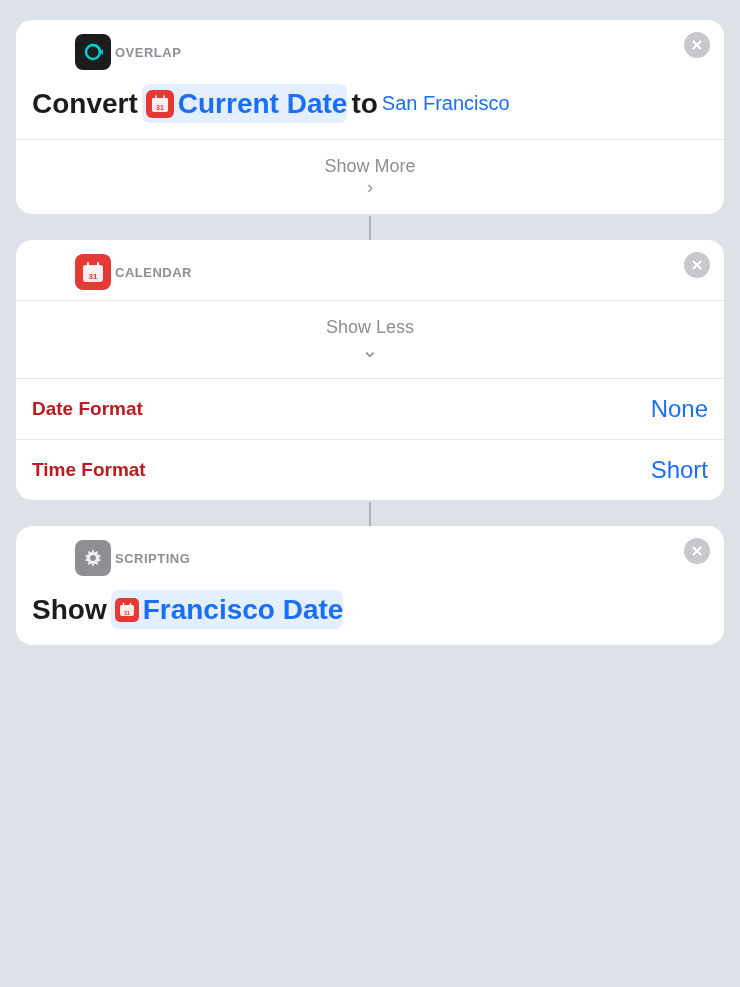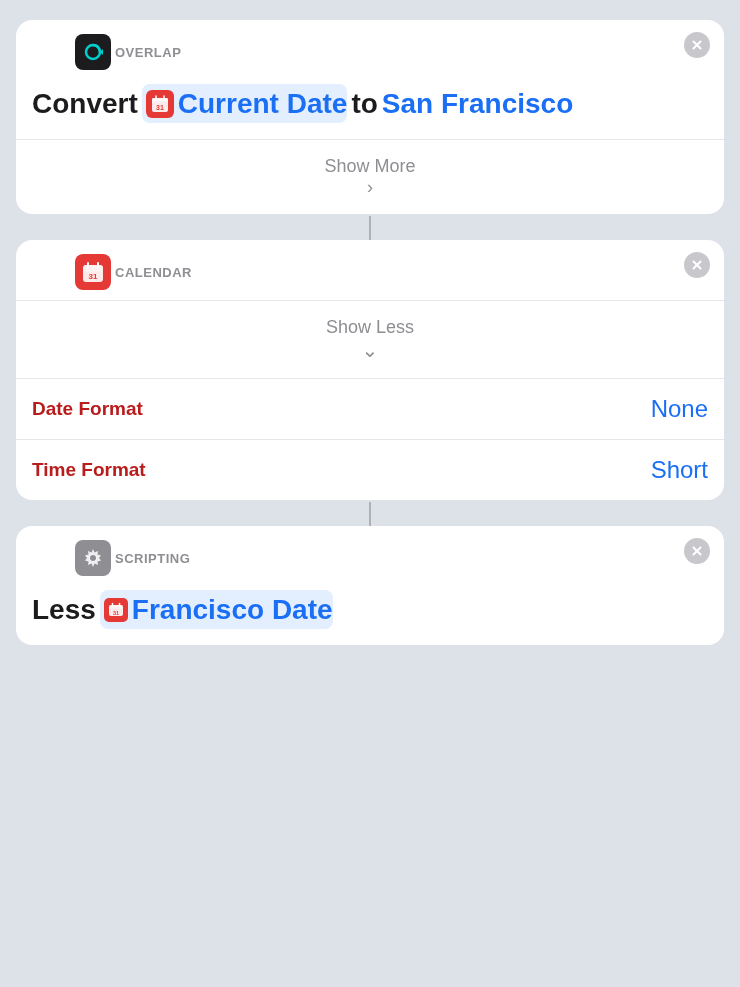--- a/index.html
+++ b/index.html
@@ -249,21 +249,21 @@
             <line x1="6" y1="2" x2="6" y2="6" stroke="white" stroke-width="1.5" stroke-linecap="round"></line>
             <line x1="14" y1="2" x2="14" y2="6" stroke="white" stroke-width="1.5" stroke-linecap="round"></line>
             <text x="10" y="16" text-anchor="middle" font-size="7" fill="#e53935" font-weight="bold" font-family="Helvetica">31</text>
           </svg>
         </span>
         <span>Current Date</span>
       </span>
 
       <span>to</span>
 
-      <span style="color:#1a6ff5; font-size:28px; font-weight:700;">San Francisco</span>
+      <span style="color:#1a6ff5; font-size:20px; font-weight:400;">San Francisco</span>
     </div>
   </div>
 
   <div class="divider"></div>
 
   <div class="show-more-row">
     <span class="show-more-label">Show More</span>
     <span class="chevron">›</span>
   </div>
 </div>
@@ -319,21 +319,21 @@
         <path d="M11 2 L12.5 5.5 L16 4 L15.5 7.5 L19 8.5 L17 11 L19 13.5 L15.5 14.5 L16 18 L12.5 16.5 L11 20 L9.5 16.5 L6 18 L6.5 14.5 L3 13.5 L5 11 L3 8.5 L6.5 7.5 L6 4 L9.5 5.5 Z" fill="white" opacity="0.85"></path>
         <circle cx="11" cy="11" r="3" fill="#8e8e93"></circle>
       </svg>
     </div>
     <span class="card-label">SCRIPTING</span>
     <button class="close-btn"></button>
   </div>
 
   <div class="card-body">
     <div class="action-line">
-      <span>Less</span>
+      <span>Show</span>
 
       <span class="token">
         <span class="app-icon-calendar-sm">
           <svg class="cal-svg-sm" viewBox="0 0 16 16" fill="none">
             <rect x="1" y="3" width="14" height="11" rx="2" fill="white" opacity="0.9"></rect>
             <rect x="1" y="3" width="14" height="4" rx="2" fill="white" opacity="0.3"></rect>
             <line x1="4.5" y1="1.5" x2="4.5" y2="4.5" stroke="white" stroke-width="1.5" stroke-linecap="round"></line>
             <line x1="11.5" y1="1.5" x2="11.5" y2="4.5" stroke="white" stroke-width="1.5" stroke-linecap="round"></line>
             <text x="8" y="12.5" text-anchor="middle" font-size="5.5" fill="#e53935" font-weight="bold" font-family="Helvetica">31</text>
           </svg>

